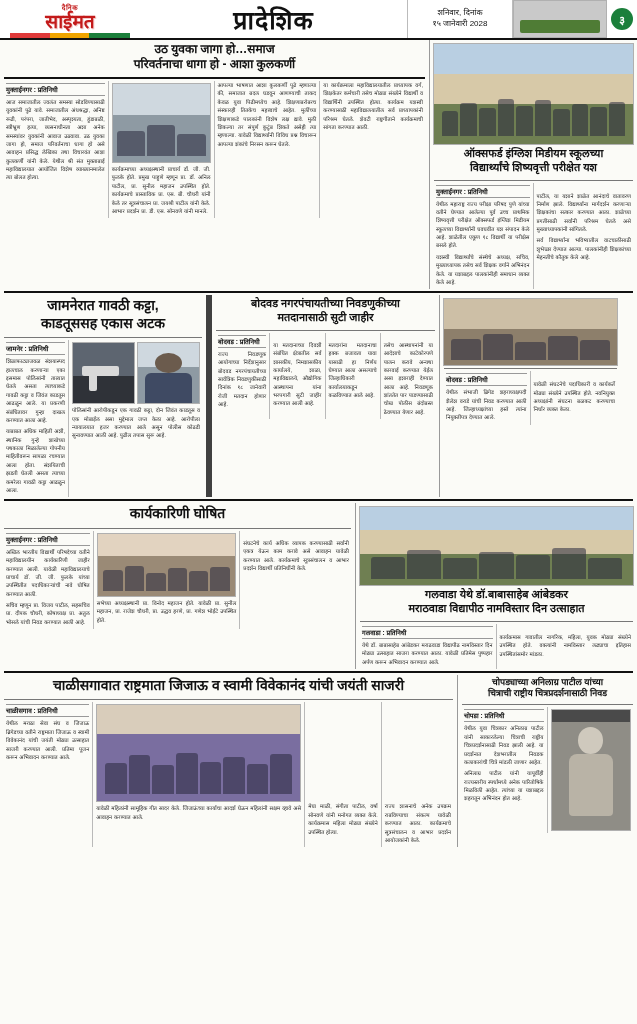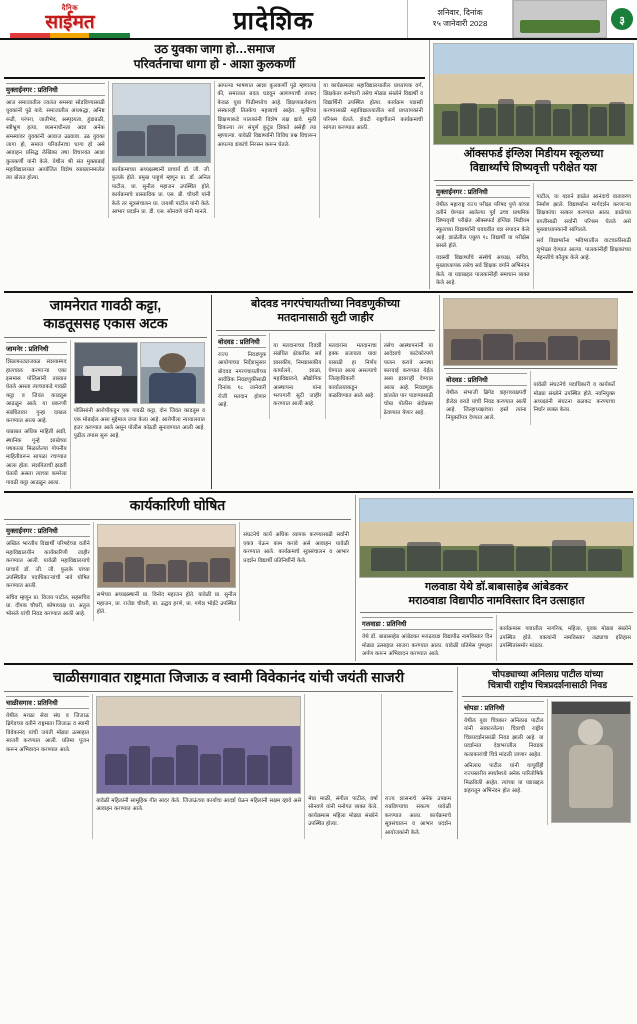--- a/index.html
+++ b/index.html
@@ -181,21 +181,21 @@
           </div>
         </div>
       </div>
     </div>
   </div>
 
   <div class="rule"></div>
 
   <div class="flexrow">
 
-    <div style="width:212px;box-sizing:border-box;border-right:1px solid #404040;">
+    <div style="width:212px;box-sizing:border-box;border-right:6px solid #404040;">
       <div class="sec">
         <div class="hl hl2">जामनेरात गावठी कट्टा,</div>
         <div class="hl hl2">काडतूससह एकास अटक</div>
       </div>
       <div class="thin" style="margin:2px 4px;"></div>
       <div style="display:flex;padding:0 3px;">
         <div class="col vline" style="width:33%;">
           <div class="byline">
             <span>जामनेर : प्रतिनिधी</span>
           </div>

